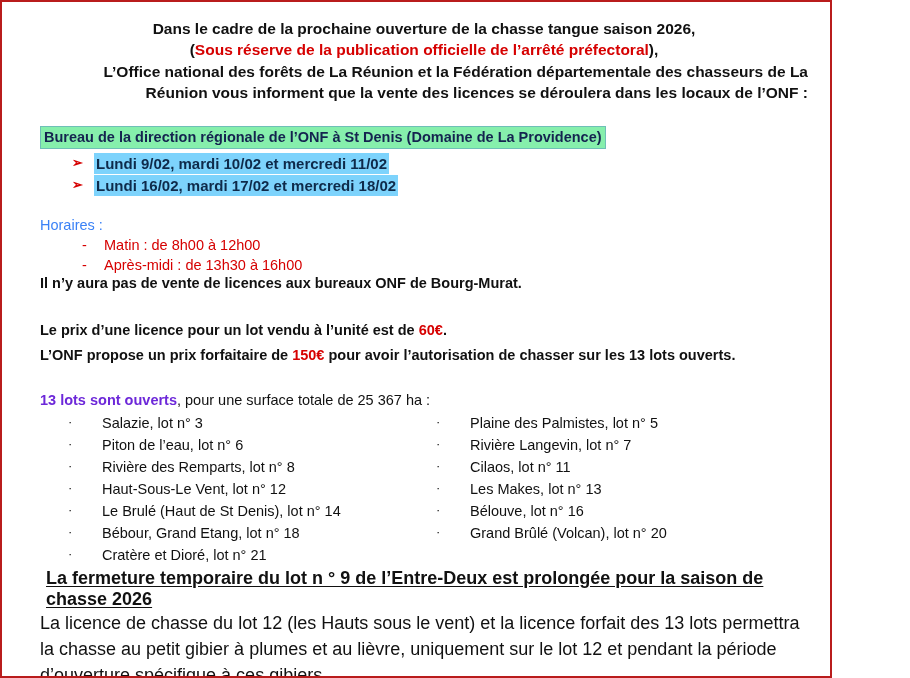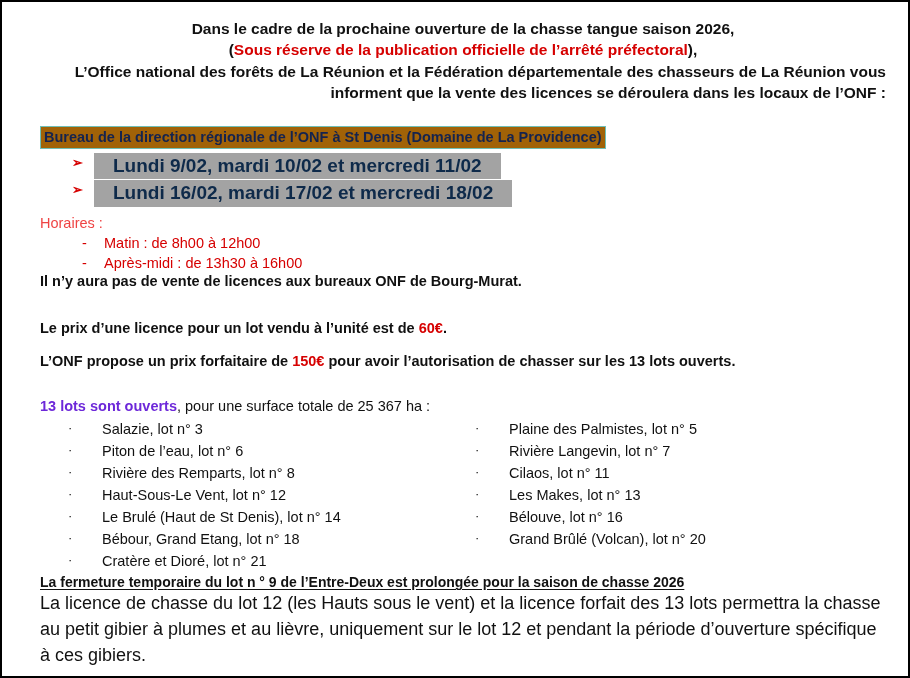--- a/index.html
+++ b/index.html
@@ -5,25 +5,25 @@
   html, body {
     margin: 0;
     padding: 0;
     background: #ffffff;
   }
   body {
     font-family: "Liberation Sans", sans-serif;
   }
   .page {
     position: relative;
-    width: 910px;
+    width: 832px;
     height: 678px;
     box-sizing: border-box;
     background: #ffffff;
-    border: 2px solid #000000;
+    border: 2px solid #b91c1c;
     overflow: hidden;
   }
   .inner {
     position: absolute;
     left: 0; top: 0; right: 0; bottom: 0;
     padding: 10px 22px 8px 38px;
     box-sizing: border-box;
   }
 
   
@@ -40,21 +40,21 @@
   .intro .line3 { display: block; text-align: right; }
   .red { color: #d60000; }
   .intro-paren { color: #111111; }
 
   
   .bureau-wrap {
     margin-top: 22px;
   }
   .bureau {
     display: inline-block;
-    background: #a16207;
+    background: #86efac;
     color: #14234f;
     font-weight: bold;
     font-size: 14.5px;
     padding: 1px 3px 2px 3px;
     border: 1px solid #6fbfb7;
     line-height: 1.25;
   }
 
   
   .dates {
@@ -68,33 +68,33 @@
   }
   .arrow {
     color: #d60000;
     font-size: 13px;
     width: 22px;
     flex: 0 0 22px;
     line-height: 1.5;
     font-weight: bold;
   }
   .date-text {
-    background: #a3a3a3;
+    background: #7dd3fc;
     color: #0e2a4a;
     font-weight: bold;
-    font-size: 19px;
+    font-size: 15px;
     line-height: 1.4;
-    padding: 0 19px;
+    padding: 0 2px;
   }
 
   
   .horaires-title {
-    color: #ef4444;
-    font-size: 14.5px;
-    margin-top: 8px;
+    color: #3b82f6;
+    font-size: 14.5px;
+    margin-top: 21px;
     margin-left: 0px;
   }
   .horaire-item {
     display: flex;
     margin-left: 42px;
     margin-top: 4px;
     color: #d60000;
     font-size: 14.5px;
   }
   .horaire-dash {
@@ -104,21 +104,21 @@
 
   
   .blk {
     color: #111111;
     font-weight: bold;
     font-size: 14.5px;
     line-height: 1.45;
   }
   .p-bourg { }
   .p-prix { margin-top: 26px; }
-  .p-forfait { margin-top: 12px; }
+  .p-forfait { margin-top: 4px; }
 
   
   .lots-head {
     margin-top: 26px;
     font-size: 14.5px;
     color: #111111;
   }
   .lots-head .teal {
     color: #6d28d9;
     font-weight: bold;
@@ -145,24 +145,25 @@
     width: 34px;
     flex: 0 0 34px;
     text-align: left;
     color: #111111;
     font-size: 13px;
   }
 
   .fermeture {
     margin-top: 2px;
     font-weight: bold;
-    font-size: 14px;
+    font-size: 18px;
     color: #111111;
     text-decoration: underline;
     text-underline-offset: 2px;
+    margin-left: 6px;
   }
 
   
   .p-licence {
     font-size: 18px;
     color: #111111;
     line-height: 1.45;
   }
   .p-carte {
     margin-top: 18px;

